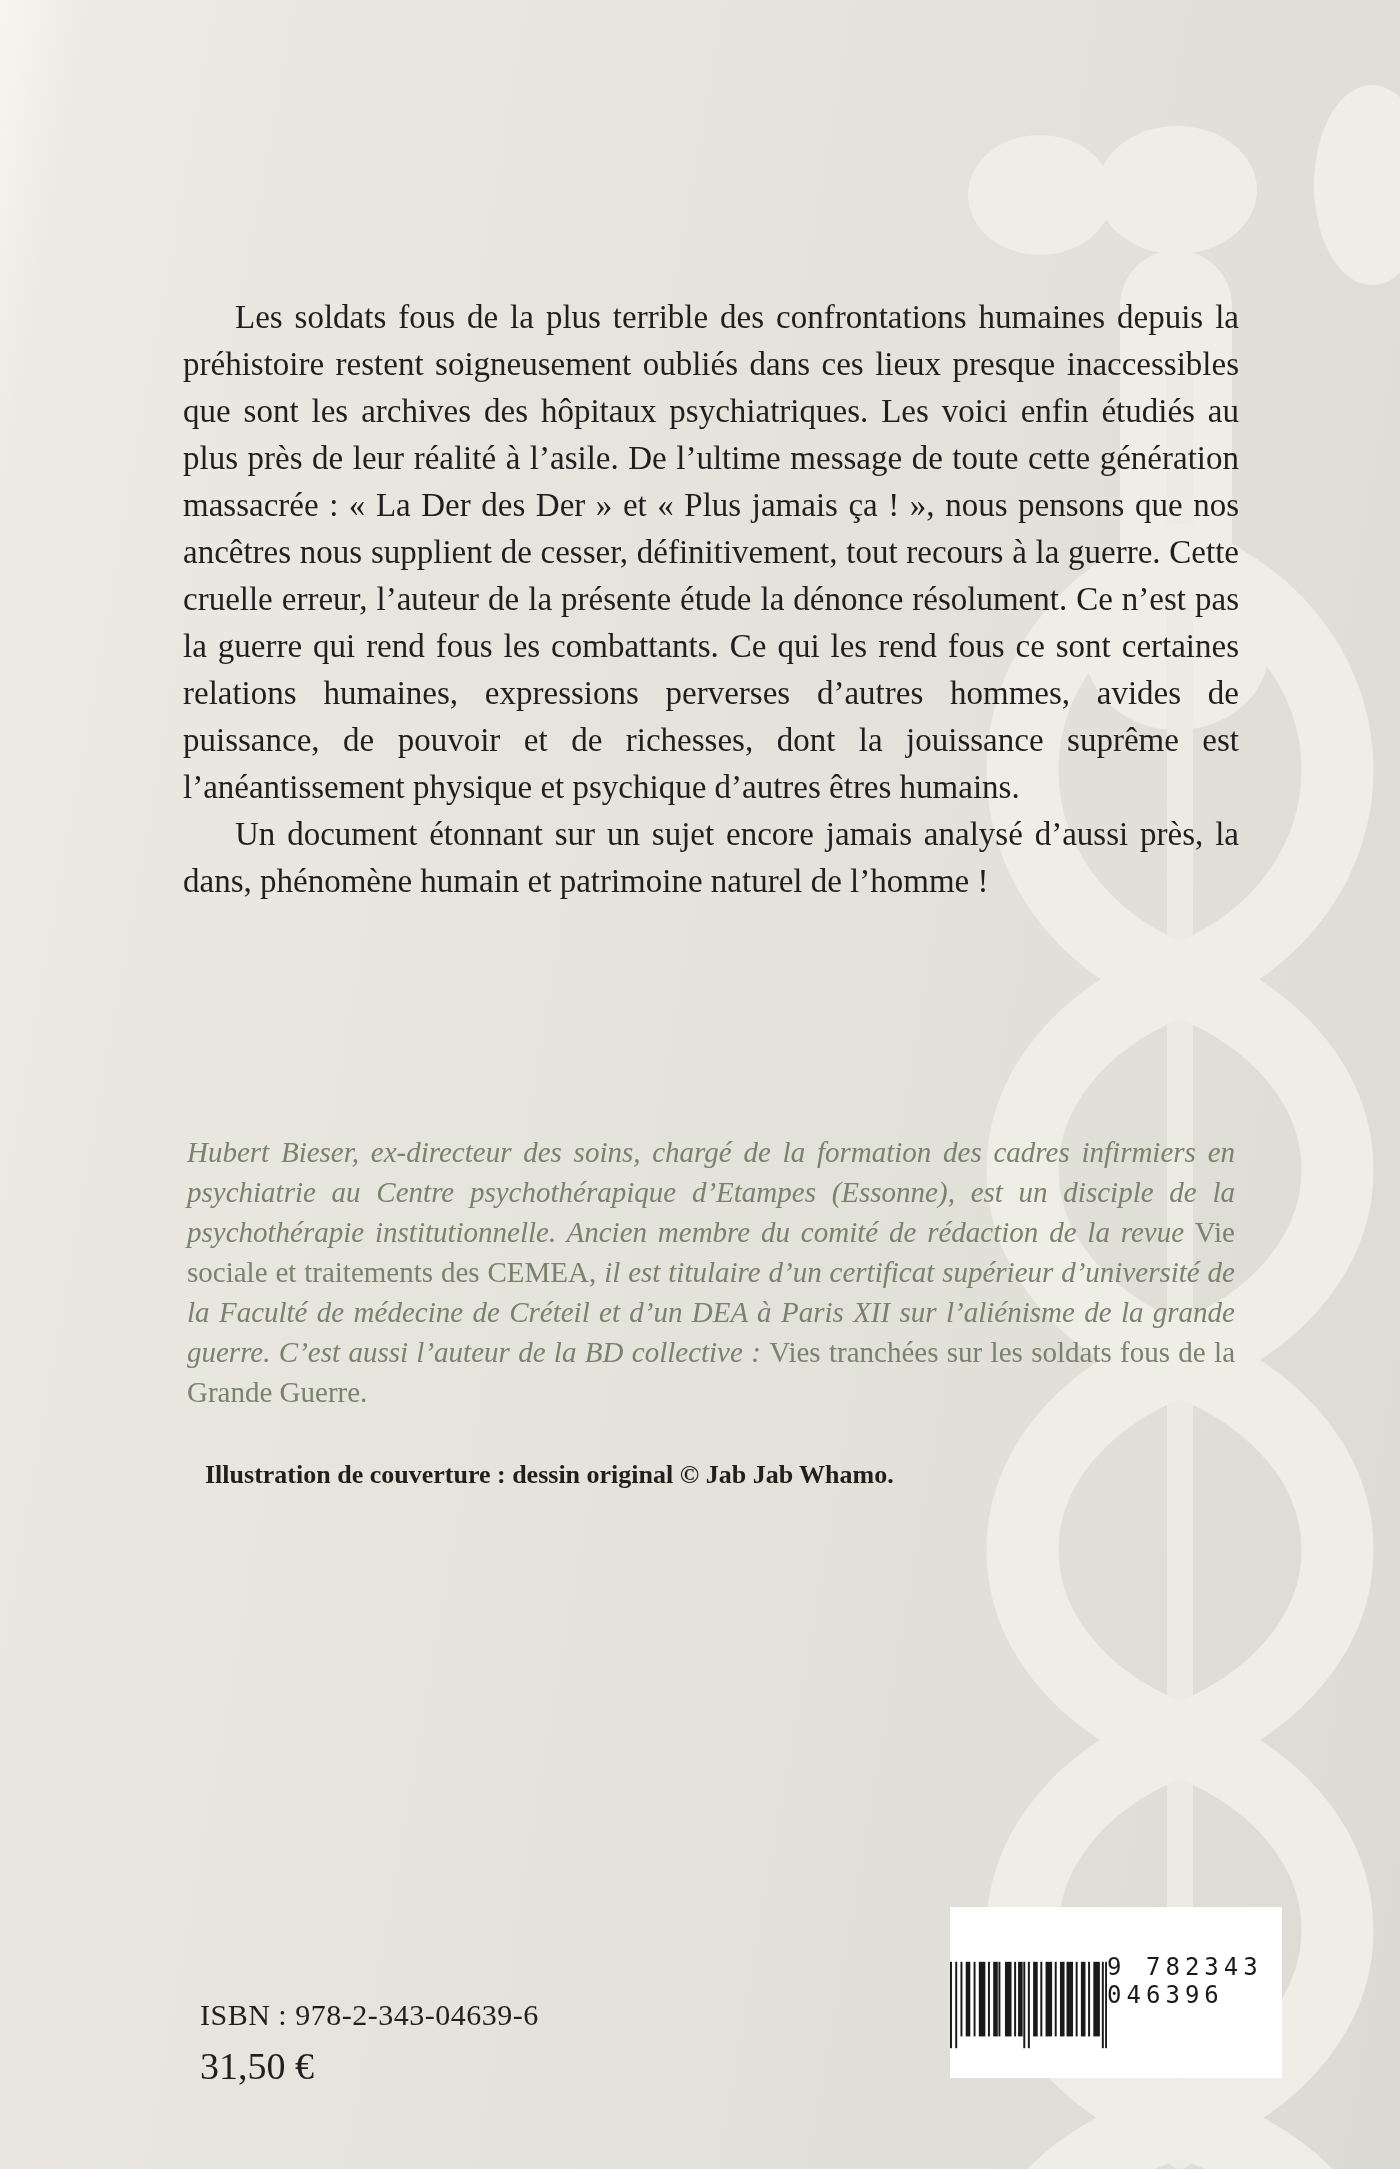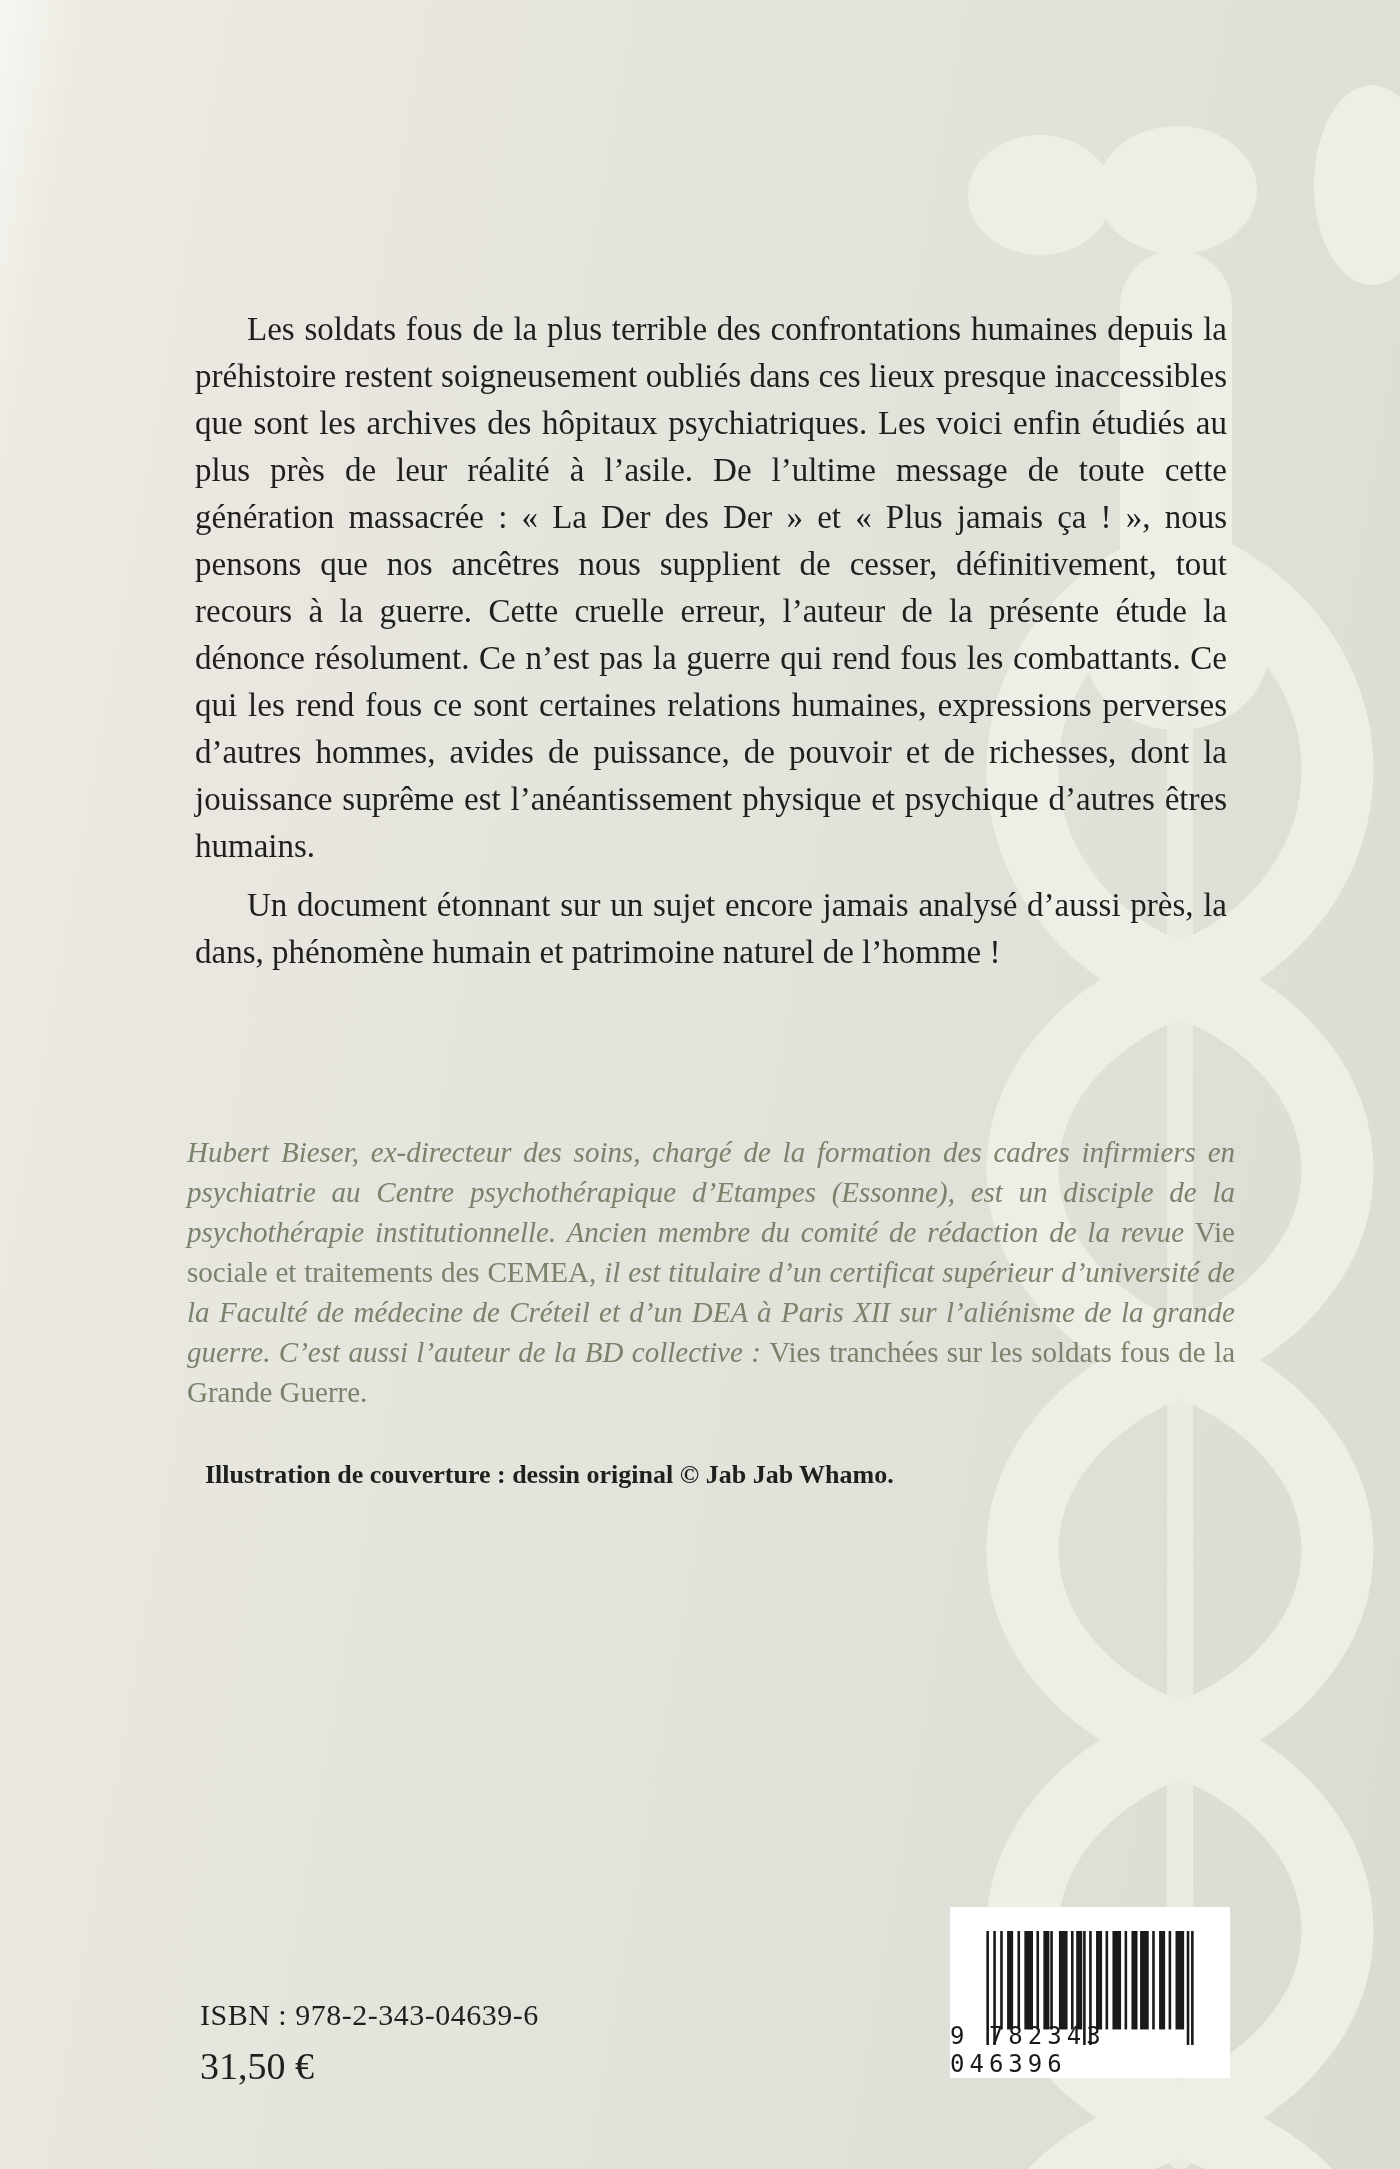--- a/index.html
+++ b/index.html
@@ -16,40 +16,40 @@
     position:absolute;left:170px;width:1060px;top:74px;margin:0;
     font-family:"Liberation Sans",sans-serif;
     font-weight:300;font-size:47px;letter-spacing:1px;
     color:#6e7d58;text-align:center;white-space:nowrap;
   }
   .synopsis{
     position:absolute;left:183px;width:1056px;top:294px;
     font-size:33px;line-height:47px;color:#211f1e;
     text-align:justify;
   }
-  .synopsis p{margin:12px;text-indent:52px;}
+  .synopsis p{margin:0;text-indent:52px;}
   .bio{
     position:absolute;left:183px;width:1056px;top:1128px;
     font-size:29px;line-height:40px;color:#79826b;
     text-align:justify;
   }
   .bio p{margin:4px;}
   .bio .it{font-style:italic;}
   .bio .rm{font-style:normal;}
   .credit{
     position:absolute;left:205px;top:1460px;margin:0;
     font-size:26px;color:#211f1e;font-weight:bold;
   }
   .isbn-block{position:absolute;left:200px;top:1998px;color:#211f1e;}
   .isbn{font-size:30px;letter-spacing:0.5px;}
   .price{font-size:38px;margin-top:12px;}
   .barcode{
-    position:absolute;left:950px;top:1907px;width:280px;height:171px;
+    position:absolute;left:950px;top:1907px;width:332px;height:171px;
     background:#ffffff;
-    display:flex;flex-direction:column;align-items:center;justify-content:flex-start;
+    display:flex;flex-direction:row;align-items:center;justify-content:flex-start;
     padding-top:0;box-sizing:border-box;
   }
   .barcode svg{margin-top:24px;display:block;}
   .barcode-number{
     font-family:"DejaVu Sans Mono","Liberation Mono",monospace;
     font-size:24px;color:#1a1a1a;letter-spacing:5px;
     margin-top:-23px;
     background:transparent;
   }
 </style>

